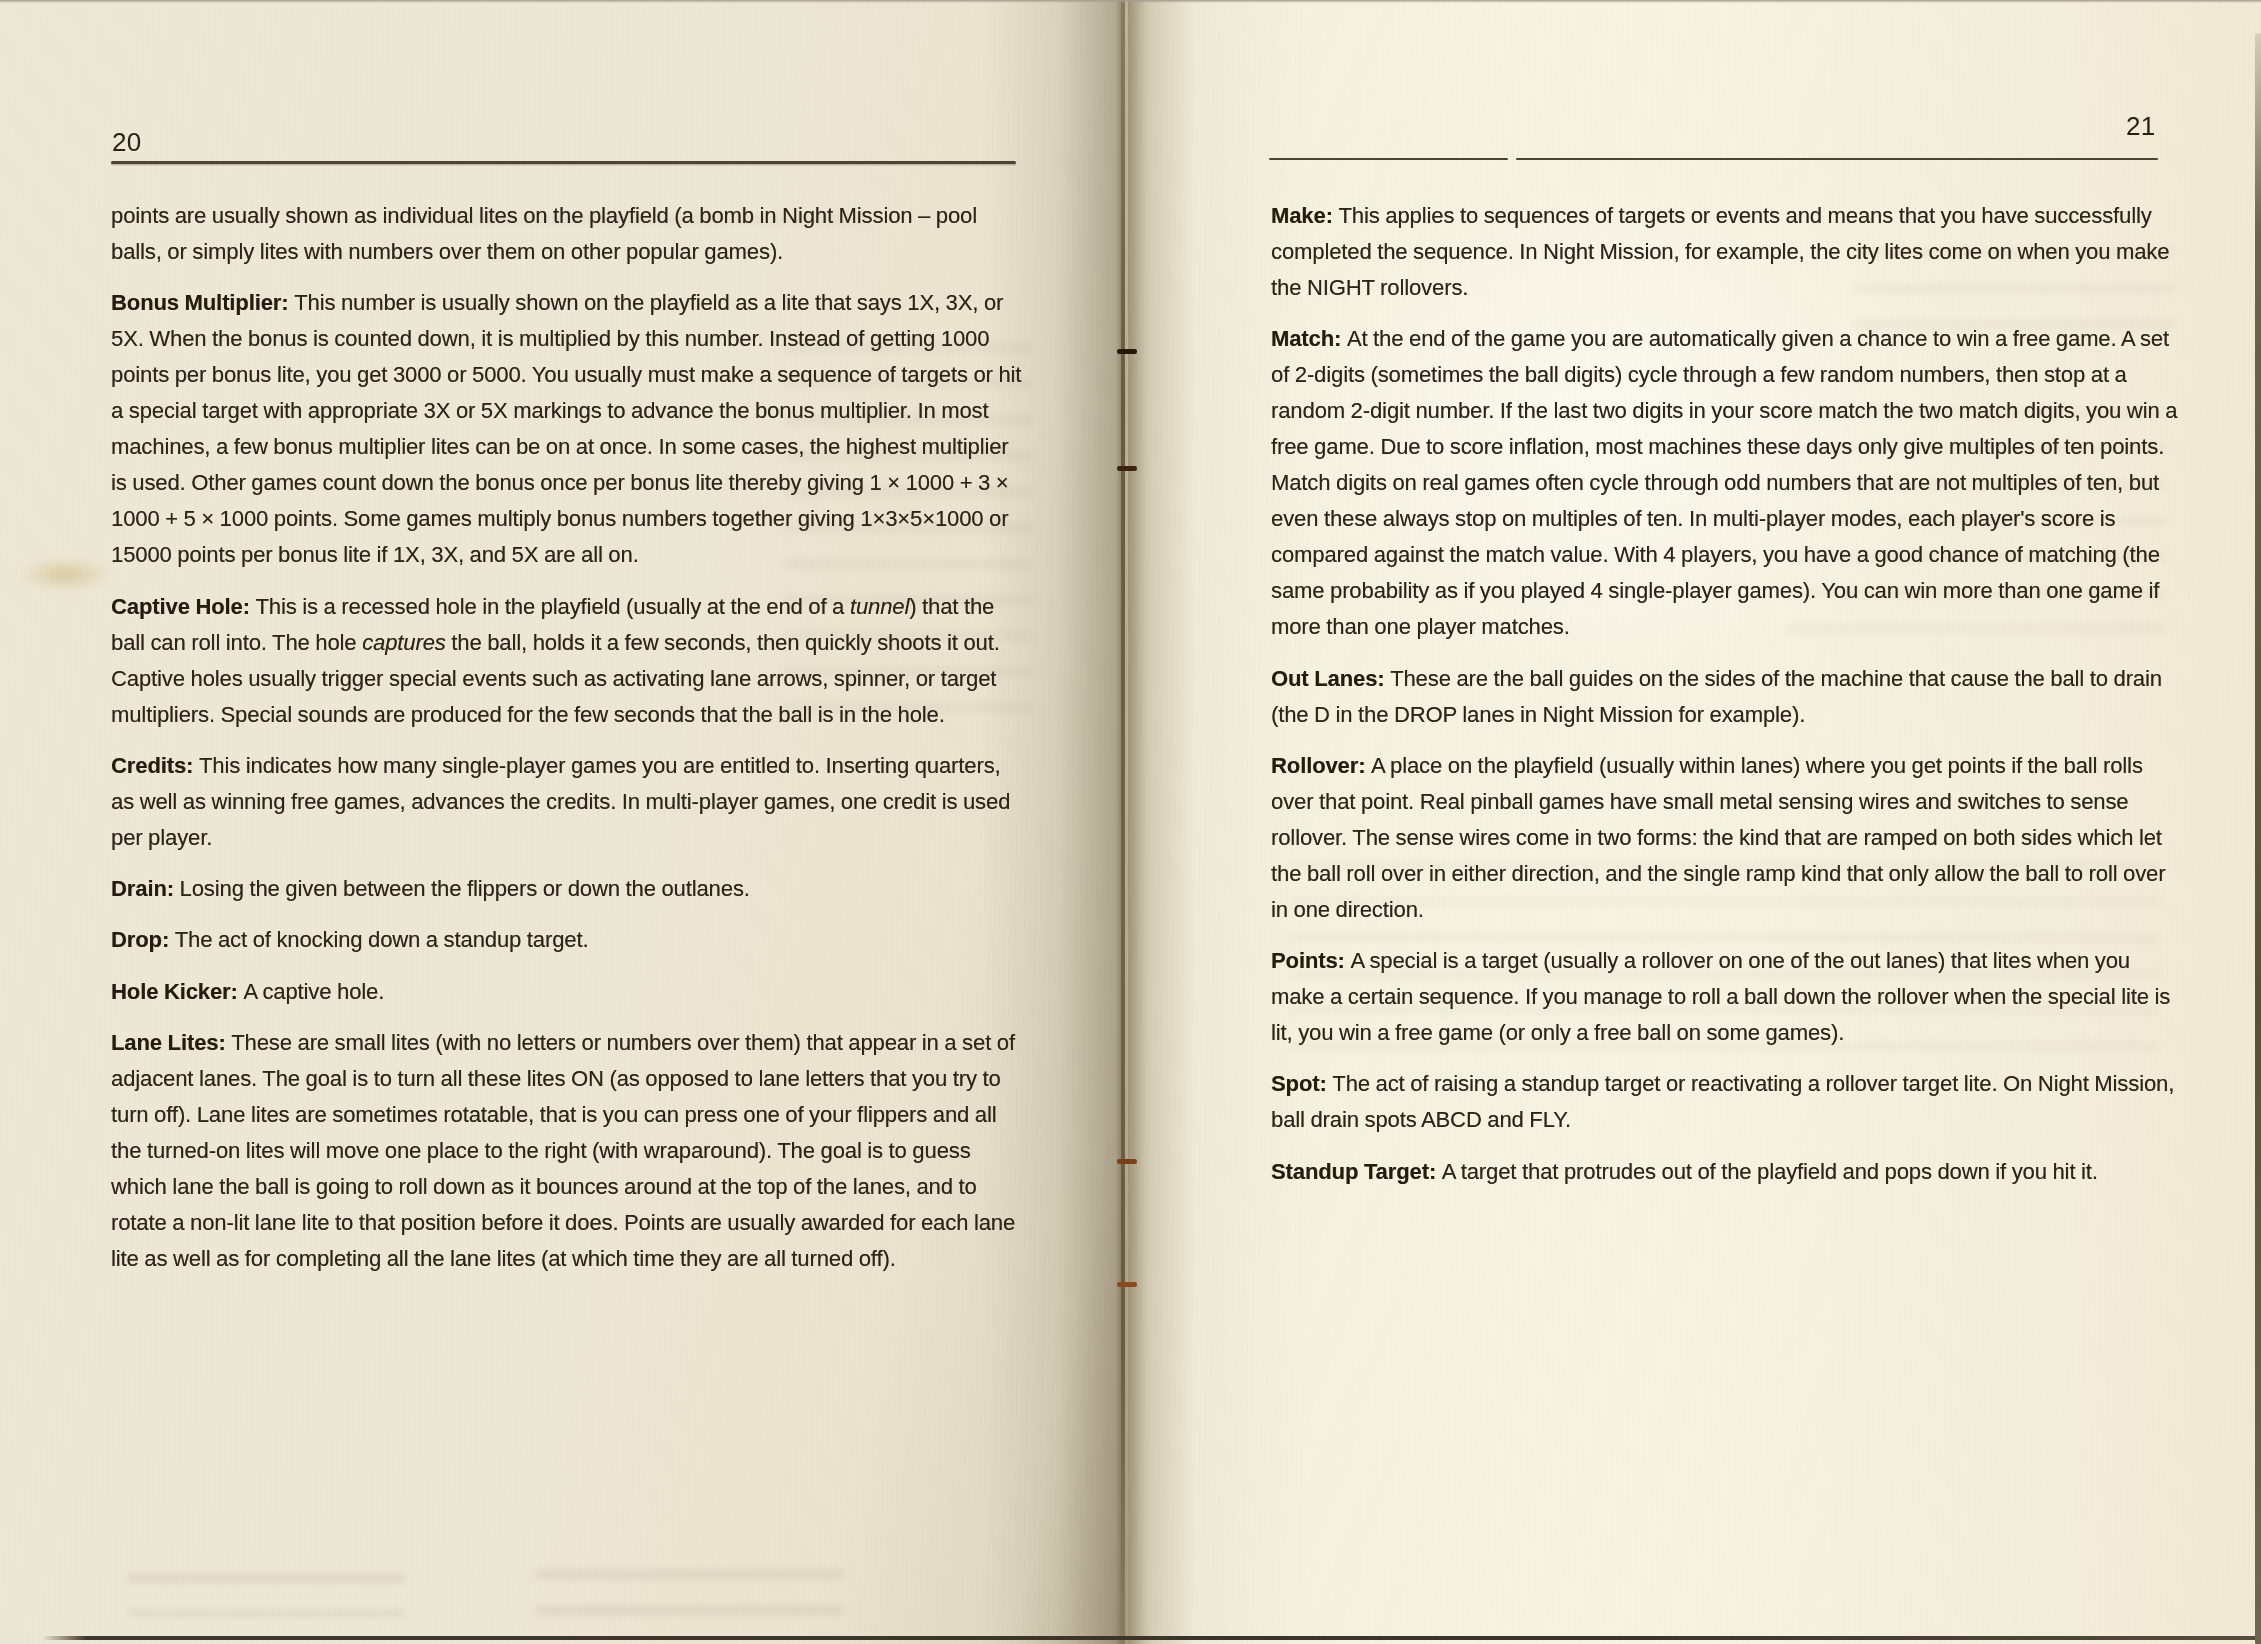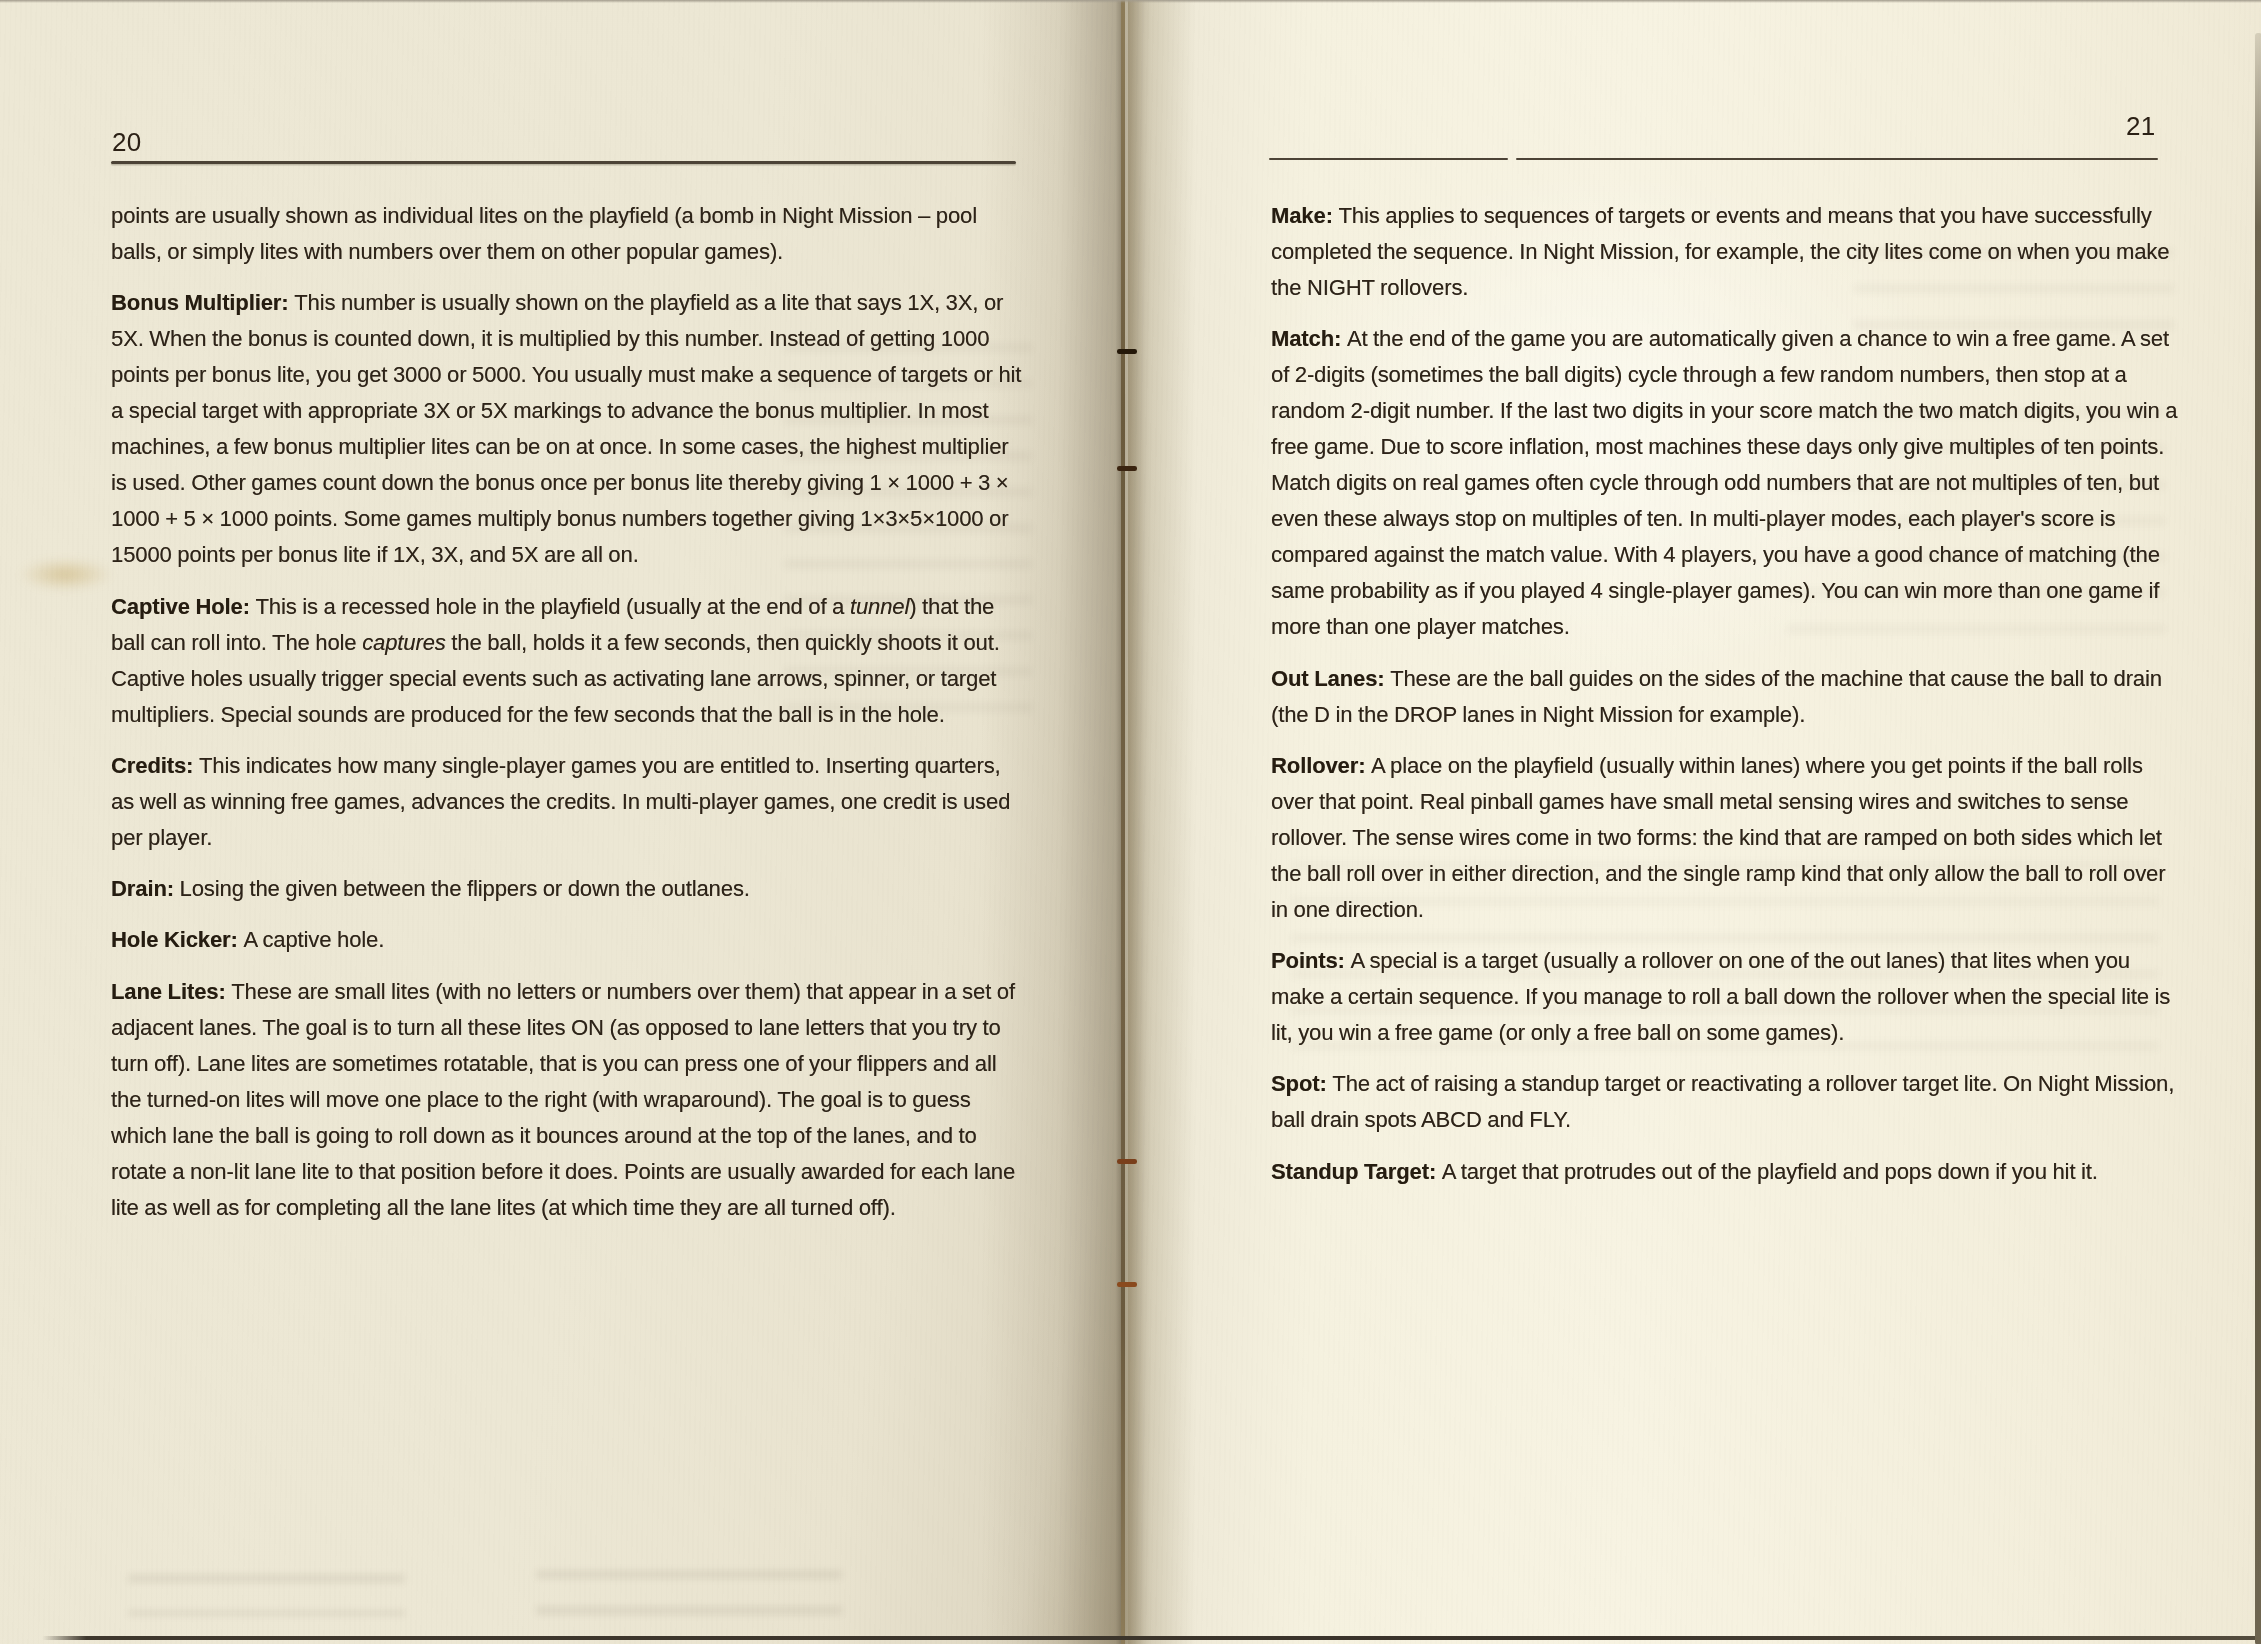--- a/index.html
+++ b/index.html
@@ -109,20 +109,21 @@
   <div class="pageno" id="pageno-right">21</div>
   <div class="rule" id="rule-right-a"></div>
   <div class="rule" id="rule-right-b"></div>
 
   <div class="column" id="col-left">
       <p class="entry"><span>points are usually shown as individual lites on the playfield (a bomb in Night Mission – pool balls, or simply lites with numbers over them on other popular games).</span></p>
       <p class="entry"><span class="b">Bonus Multiplier: </span><span>This number is usually shown on the playfield as a lite that says 1X, 3X, or 5X. When the bonus is counted down, it is multiplied by this number. Instead of getting 1000 points per bonus lite, you get 3000 or 5000. You usually must make a sequence of targets or hit a special target with appropriate 3X or 5X markings to advance the bonus multiplier. In most machines, a few bonus multiplier lites can be on at once. In some cases, the highest multiplier is used. Other games count down the bonus once per bonus lite thereby giving 1 × 1000 + 3 × 1000 + 5 × 1000 points. Some games multiply bonus numbers together giving 1×3×5×1000 or 15000 points per bonus lite if 1X, 3X, and 5X are all on.</span></p>
       <p class="entry"><span class="b">Captive Hole: </span><span>This is a recessed hole in the playfield (usually at the end of a </span><span class="i">tunnel</span><span>) that the ball can roll into. The hole </span><span class="i">captures</span><span> the ball, holds it a few seconds, then quickly shoots it out. Captive holes usually trigger special events such as activating lane arrows, spinner, or target multipliers. Special sounds are produced for the few seconds that the ball is in the hole.</span></p>
       <p class="entry"><span class="b">Credits: </span><span>This indicates how many single-player games you are entitled to. Inserting quarters, as well as winning free games, advances the credits. In multi-player games, one credit is used per player.</span></p>
       <p class="entry"><span class="b">Drain: </span><span>Losing the given between the flippers or down the outlanes.</span></p>
+      <p class="entry"><span class="b">Drop: </span><span>The act of knocking down a standup target.</span></p>
       <p class="entry"><span class="b">Hole Kicker: </span><span>A captive hole.</span></p>
       <p class="entry"><span class="b">Lane Lites: </span><span>These are small lites (with no letters or numbers over them) that appear in a set of adjacent lanes. The goal is to turn all these lites ON (as opposed to lane letters that you try to turn off). Lane lites are sometimes rotatable, that is you can press one of your flippers and all the turned-on lites will move one place to the right (with wraparound). The goal is to guess which lane the ball is going to roll down as it bounces around at the top of the lanes, and to rotate a non-lit lane lite to that position before it does. Points are usually awarded for each lane lite as well as for completing all the lane lites (at which time they are all turned off).</span></p>
     </div>
   <div class="column" id="col-right">
       <p class="entry"><span class="b">Make: </span><span>This applies to sequences of targets or events and means that you have successfully completed the sequence. In Night Mission, for example, the city lites come on when you make the NIGHT rollovers.</span></p>
       <p class="entry"><span class="b">Match: </span><span>At the end of the game you are automatically given a chance to win a free game. A set of 2-digits (sometimes the ball digits) cycle through a few random numbers, then stop at a random 2-digit number. If the last two digits in your score match the two match digits, you win a free game. Due to score inflation, most machines these days only give multiples of ten points. Match digits on real games often cycle through odd numbers that are not multiples of ten, but even these always stop on multiples of ten. In multi-player modes, each player's score is compared against the match value. With 4 players, you have a good chance of matching (the same probability as if you played 4 single-player games). You can win more than one game if more than one player matches.</span></p>
       <p class="entry"><span class="b">Out Lanes: </span><span>These are the ball guides on the sides of the machine that cause the ball to drain (the D in the DROP lanes in Night Mission for example).</span></p>
       <p class="entry"><span class="b">Rollover: </span><span>A place on the playfield (usually within lanes) where you get points if the ball rolls over that point. Real pinball games have small metal sensing wires and switches to sense rollover. The sense wires come in two forms: the kind that are ramped on both sides which let the ball roll over in either direction, and the single ramp kind that only allow the ball to roll over in one direction.</span></p>
       <p class="entry"><span class="b">Points: </span><span>A special is a target (usually a rollover on one of the out lanes) that lites when you make a certain sequence. If you manage to roll a ball down the rollover when the special lite is lit, you win a free game (or only a free ball on some games).</span></p>
       <p class="entry"><span class="b">Spot: </span><span>The act of raising a standup target or reactivating a rollover target lite. On Night Mission, ball drain spots ABCD and FLY.</span></p>

